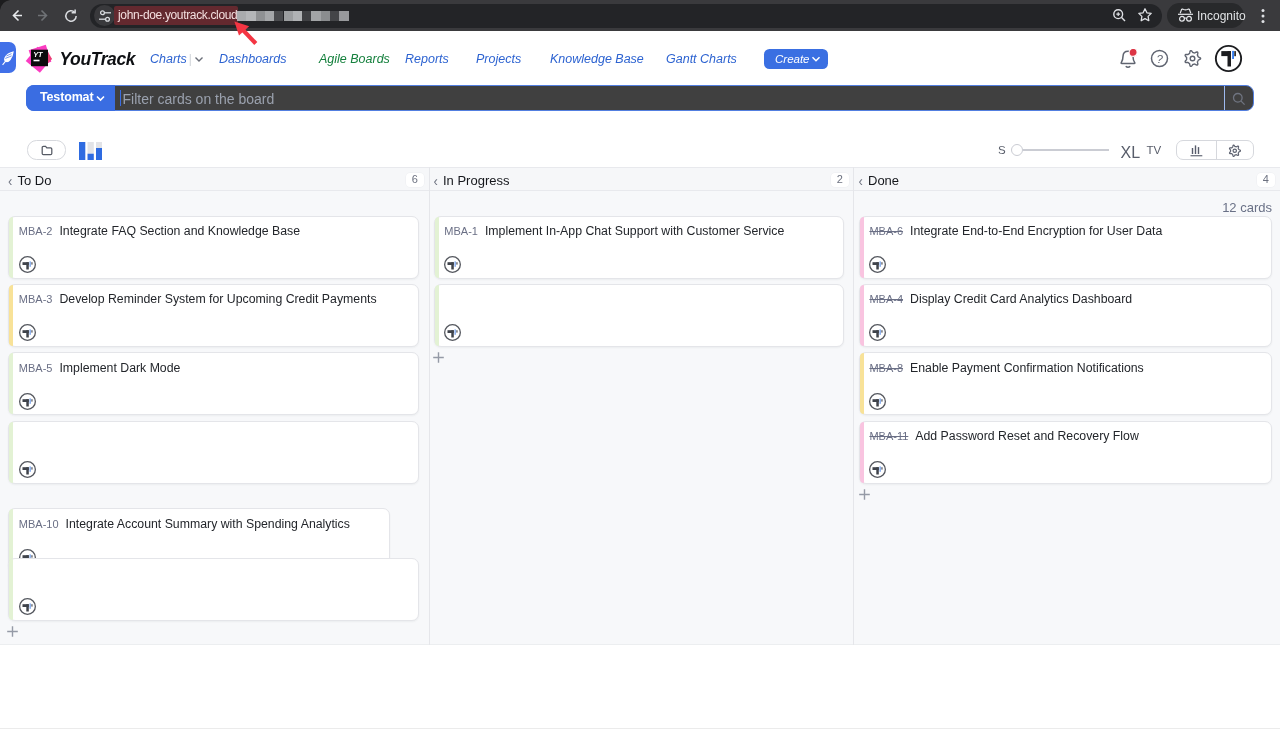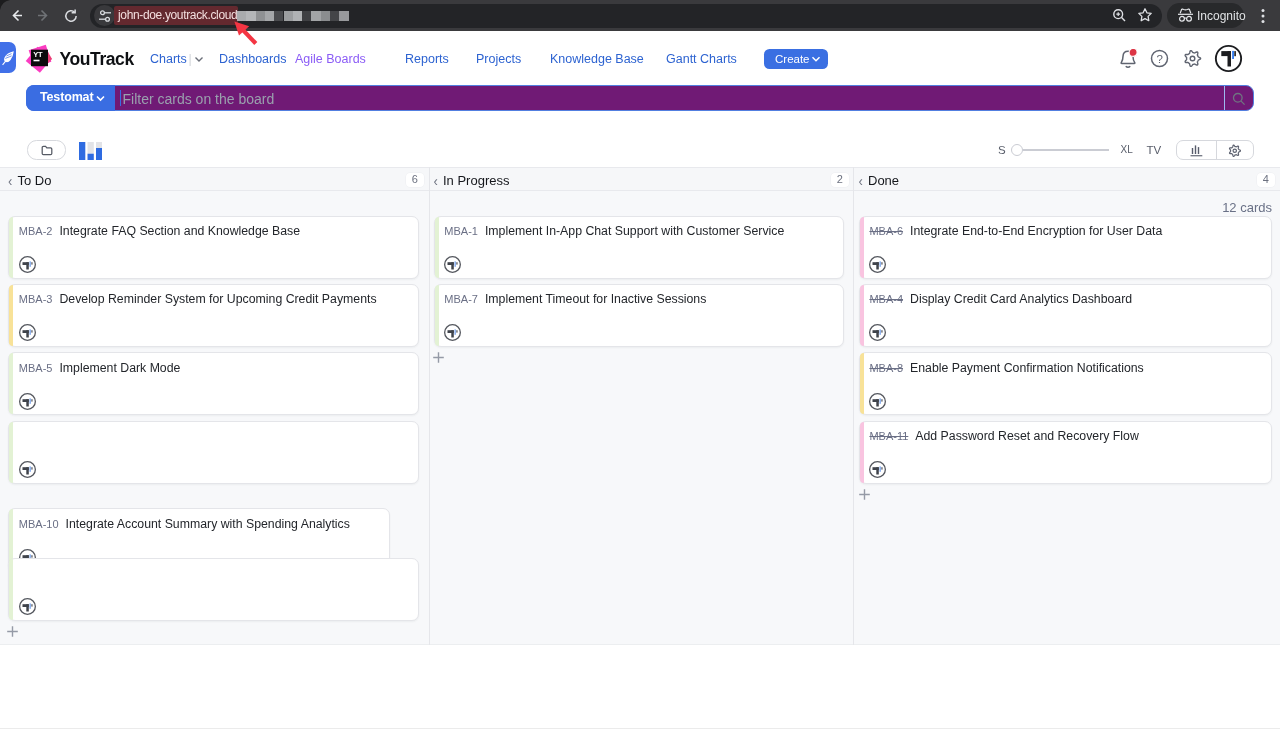--- a/index.html
+++ b/index.html
@@ -4,26 +4,26 @@
 * { margin:0; padding:0; box-sizing:border-box; }
 html,body { width:1280px; height:742px; font-family:"Liberation Sans",sans-serif; background:#fff; overflow:hidden; }
 #page { position:relative; width:1280px; height:742px; }
 .abs { position:absolute; }
 
 #chrome { position:absolute; left:0; top:0; width:1280px; height:31.5px; background:#3a3a3d; }
 #omnibox { position:absolute; left:90px; top:3.5px; width:1072px; height:24.5px; border-radius:12.5px; background:#232427; }
 #urlsel { position:absolute; left:114px; top:6px; width:123.5px; height:19px; padding:0 0 0 4px; background:#64292f; color:#f3dfdf; font-size:12px; letter-spacing:-0.35px; line-height:19px; border-radius:2px; overflow:hidden; white-space:nowrap; }
 #incog { position:absolute; left:1167px; top:3px; width:77px; height:25px; border-radius:12.5px; background:#28292b; color:#dfe1e3; font-size:12px; }
 
-#apphead { position:absolute; left:0; top:31px; width:1280px; height:53.5px; background:#fff; }
+#apphead { position:absolute; left:0; top:31px; width:1280px; height:53.5px; background:#fff;font-style:italic; }
 .nav { position:absolute; top:20.5px; font-size:12.5px; color:#2d63d1; white-space:nowrap; }
 #wordmark { position:absolute; left:59.5px; top:17.5px; font-size:17.5px; font-weight:bold; color:#0e1013; letter-spacing:-0.4px; }
 #createbtn { position:absolute; left:763.5px; top:18px; width:64.5px; height:20px; background:#3a6fe2; border-radius:5.5px; color:#fff; font-size:11.5px; }
 
-#filterwrap { position:absolute; left:26px; top:84.5px; width:1227.5px; height:26.5px; border:1px solid #527fe0; border-radius:8px; background:#701a75; }
+#filterwrap { position:absolute; left:26px; top:84.5px; width:1227.5px; height:26.5px; border:1px solid #527fe0; border-radius:8px; background:#404040; }
 #testomat { position:absolute; left:-1px; top:-1px; width:89px; height:26.5px; background:#3a6de2; border-radius:8px 0 0 8px; color:#fff; font-size:12.5px; font-weight:bold; letter-spacing:-0.15px; }
 #fplaceholder { position:absolute; left:95.5px; top:5px; font-size:14px; color:#9aa1ae; }
 #fsep { position:absolute; right:27.5px; top:0; width:1px; height:24.5px; background:#9ebaef; }
 
 .hbtn { position:absolute; border:1px solid #d6d8dd; border-radius:9.5px; background:#fff; }
 #colheads { position:absolute; left:0; top:167.3px; width:1280px; height:23.5px; background:#f6f7f9; border-top:1px solid #e8e9ed; border-bottom:1px solid #e8e9ed; }
 .chname { position:absolute; top:5px; font-size:13px; color:#15171c; }
 .chev { position:absolute; top:4.5px; font-size:13px; color:#6e7380; transform:scaleY(1.15); }
 .cbadge { position:absolute; top:5px; width:17.5px; height:13.5px; background:#fff; border-radius:4px; font-size:11px; color:#6c7180; text-align:center; line-height:13.5px; box-shadow:0 0 0 0.5px #eceef1; }
 #board { position:absolute; left:0; top:190.8px; width:1280px; height:454.5px; background:#f7f8fa; border-bottom:1px solid #eceef0; }
@@ -126,21 +126,21 @@
 <text x="8.3" y="14.6" font-size="7.5" font-weight="bold" fill="#fff" font-family="Liberation Sans" letter-spacing="-0.3">YT</text>
 <rect x="8.5" y="17.7" width="6" height="1.6" fill="#fff"></rect>
 </svg>
 <div id="wordmark">YouTrack</div>
 <div class="nav" style="left:150px">Charts</div>
 <div class="nav" style="left:188.5px;color:#d2d5da">|</div>
 <svg class="abs" style="left:193.5px;top:24.5px" width="10" height="7" viewBox="0 0 10 7">
         <path d="M1.5 1.5 L5 5 L8.5 1.5" stroke="#6a6e78" stroke-width="1.4" fill="none"></path>
       </svg>
 <div class="nav" style="left:219px">Dashboards</div>
-<div class="nav" style="left:295px;color:#8b5cf6">Agile Boards</div>
+<div class="nav" style="left:319px;color:#15803d">Agile Boards</div>
 <div class="nav" style="left:405px">Reports</div>
 <div class="nav" style="left:476px">Projects</div>
 <div class="nav" style="left:550px">Knowledge Base</div>
 <div class="nav" style="left:666px">Gantt Charts</div>
 <div id="createbtn">
         <span style="position:absolute;left:11.5px;top:3.8px">Create</span>
 <svg class="abs" style="left:47.5px;top:7px" width="10" height="7" viewBox="0 0 10 7">
           <path d="M1.5 1.2 L5 4.7 L8.5 1.2" stroke="#fff" stroke-width="1.5" fill="none"></path>
         </svg>
       </div>
@@ -193,21 +193,21 @@
 <svg class="abs" style="left:78.5px;top:141.5px" width="23" height="18.2" viewBox="0 0 23 18.2">
 <rect x="0" y="0" width="6.3" height="18.2" fill="#2e6be1"></rect>
 <rect x="8.5" y="0" width="6.3" height="11.7" fill="#e2e3e7"></rect>
       <rect x="8.5" y="11.7" width="6.3" height="6.5" fill="#2e6be1"></rect>
 <rect x="17" y="0" width="6.3" height="6" fill="#e2e3e7"></rect>
       <rect x="17" y="6" width="6.3" height="12.2" fill="#2e6be1"></rect>
 </svg>
 <div class="abs" style="left:998px;top:143.5px;font-size:11.5px;color:#585d6a">S</div>
 <div class="abs" style="left:1023px;top:149px;width:85.5px;height:1.5px;background:#caccd3"></div>
 <div class="abs" style="left:1010.5px;top:143.5px;width:12.6px;height:12.6px;border-radius:50%;background:#fff;border:1.5px solid #caccd3"></div>
-<div class="abs" style="left:1120.5px;top:143.5px;font-size:10px;color:#585d6a">XL</div>
+<div class="abs" style="left:1120.5px;top:143.5px;font-size:16px;color:#585d6a">XL</div>
 <div class="abs" style="left:1146.5px;top:143.5px;font-size:11.5px;color:#585d6a">TV</div>
 <div class="hbtn" style="left:1176px;top:140px;width:77.5px;height:19.5px;border-radius:7px">
 <svg class="abs" style="left:12.5px;top:3.2px" width="13" height="13" viewBox="0 0 13 13">
         <g fill="#575c6b">
           <rect x="1.8" y="4.0" width="1.4" height="6.0"></rect>
           <rect x="4.8" y="1.4" width="1.4" height="8.6"></rect>
           <rect x="7.8" y="3.1" width="1.4" height="6.9"></rect>
         </g>
         <rect x="0.5" y="11.2" width="11.8" height="1.1" fill="#575c6b"></rect>
       </svg>
@@ -304,21 +304,20 @@
 <svg style="position:absolute;left:9.4px;top:39.5px" width="17" height="17" viewBox="0 0 17 17">
         <circle cx="8.50" cy="8.50" r="7.85" fill="#fff" stroke="#54575e" stroke-width="1.3"></circle>
         <rect x="3.50" y="6.20" width="6.30" height="2.80" fill="#3f434b"></rect>
         <rect x="7.30" y="6.20" width="2.50" height="7.30" fill="#3f434b"></rect>
         <rect x="10.40" y="5.40" width="1.60" height="5.40" fill="#8fb2ee"></rect>
         <rect x="12.40" y="6.20" width="1.10" height="2.40" fill="#3f434b"></rect>
       </svg>
 </div>
 <div class="card" style="left:433.8px;top:283.9px;width:410.5px">
 <div class="stripe" style="background:#e3f2d4"></div>
-<div class="crow"><span class="cid">MBA-7</span><span class="ctitle">Implement Timeout for Inactive Sessions</span></div>
 <svg style="position:absolute;left:9.4px;top:39.5px" width="17" height="17" viewBox="0 0 17 17">
         <circle cx="8.50" cy="8.50" r="7.85" fill="#fff" stroke="#54575e" stroke-width="1.3"></circle>
         <rect x="3.50" y="6.20" width="6.30" height="2.80" fill="#3f434b"></rect>
         <rect x="7.30" y="6.20" width="2.50" height="7.30" fill="#3f434b"></rect>
         <rect x="10.40" y="5.40" width="1.60" height="5.40" fill="#8fb2ee"></rect>
         <rect x="12.40" y="6.20" width="1.10" height="2.40" fill="#3f434b"></rect>
       </svg>
 </div>
 <div class="card" style="left:858.9px;top:215.5px;width:413.0px">
 <div class="stripe" style="background:#f9c4e0"></div>

